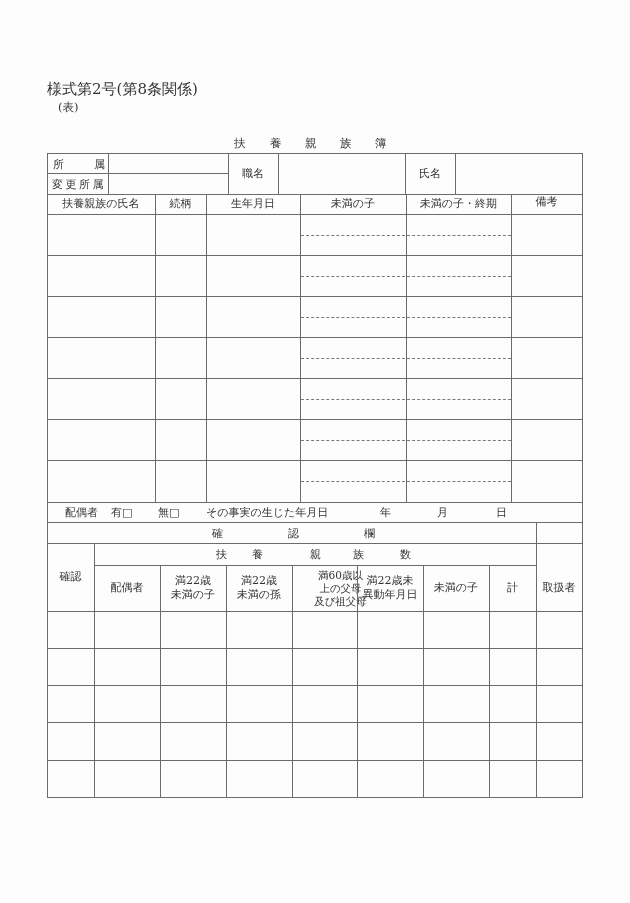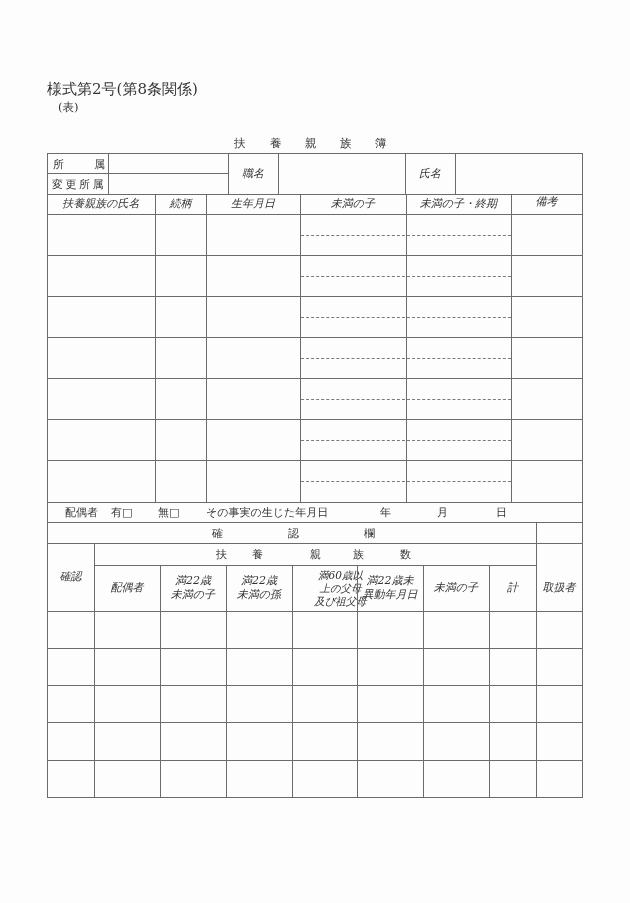--- a/index.html
+++ b/index.html
@@ -4,21 +4,21 @@
 <style>
   html, body { margin:0; padding:0; }
   body {
     width:630px; height:903px; background:#fdfdfd; position:relative; overflow:hidden;
     font-family:"DejaVu Serif","Liberation Serif",serif; color:#333; font-size:11px;
   }
   .abs { position:absolute; }
   .hl { position:absolute; height:0; border-top:1px solid #6b6b6b; }
   .vl { position:absolute; width:0; border-left:1px solid #6b6b6b; }
   .dl { position:absolute; height:0; border-top:1px dashed #7a7a7a; }
-  .cell { position:absolute; display:flex; align-items:center; justify-content:center; text-align:center; line-height:14px; white-space:pre-line;font-style:italic; }
+  .cell { position:absolute; display:flex; align-items:center; justify-content:center; text-align:center; line-height:14px; white-space:pre-line; }
 </style>
 </head>
 <body>
 
 <div class="abs" style="left:47px;top:80px;font-size:15px;">様式第2号(第8条関係)</div>
 <div class="abs" style="left:58px;top:100px;font-size:11.5px;">(表)</div>
 
 <div>
   <div class="abs" style="left:234px;top:136px;font-size:11.5px;">扶</div>
   <div class="abs" style="left:270px;top:136px;font-size:11.5px;">養</div>

